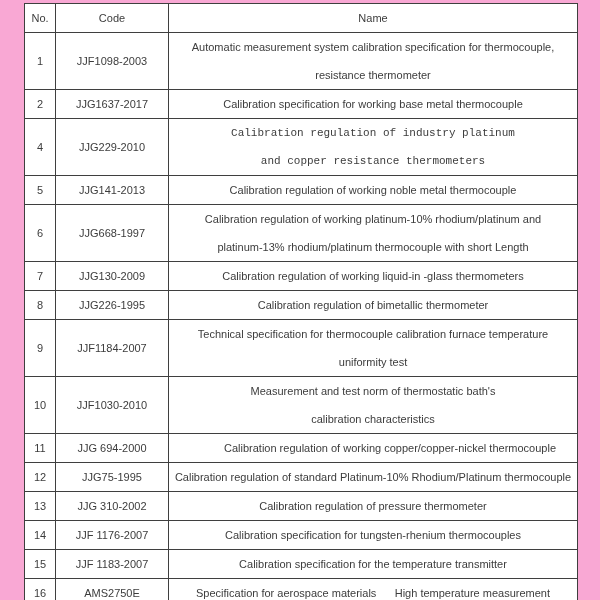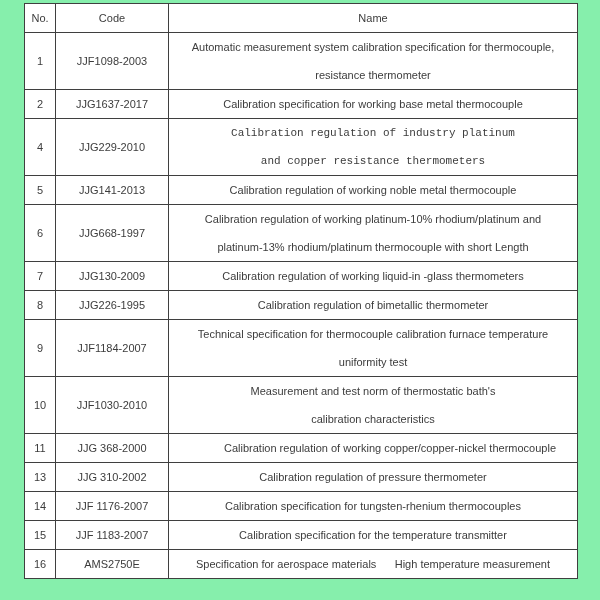--- a/index.html
+++ b/index.html
@@ -9,21 +9,21 @@
     width: 600px;
     height: 600px;
     font-family: "Liberation Sans", sans-serif;
     color: #3c3c3c;
     overflow: hidden;
   }
   .page {
     position: relative;
     width: 600px;
     height: 600px;
-    background: #86efac;
+    background: #f9a8d4;
   }
   table.standards {
     position: absolute;
     left: 24px;
     top: 3px;
     width: 553px;
     border-collapse: collapse;
     table-layout: fixed;
     font-size: 11px;
     color: #3c3c3c;
@@ -165,28 +165,37 @@
     <td class="name-cell" style="border-color: rgb(63, 63, 63);">
       <div class="name-lines">
               <div class="name-line">Measurement and test norm of thermostatic bath's</div>
               <div class="name-line">calibration characteristics</div>
             </div>
     </td>
   </tr>
 
   <tr class="row-single">
     <td class="no-cell" style="border-color: rgb(63, 63, 63);">11</td>
-    <td class="code-cell" style="border-color: rgb(63, 63, 63);">JJG 368-2000</td>
+    <td class="code-cell" style="border-color: rgb(63, 63, 63);">JJG 694-2000</td>
     <td class="name-cell" style="border-color: rgb(63, 63, 63); padding-left: 36px;">
       <div class="name-lines">
               <div class="name-line">Calibration regulation of working copper/copper-nickel thermocouple</div>
             </div>
     </td>
   </tr>
 
+  <tr class="row-single">
+    <td class="no-cell" style="border-color: rgb(63, 63, 63);">12</td>
+    <td class="code-cell" style="border-color: rgb(63, 63, 63);">JJG75-1995</td>
+    <td class="name-cell" style="border-color: rgb(63, 63, 63);">
+      <div class="name-lines">
+              <div class="name-line">Calibration regulation of standard Platinum-10% Rhodium/Platinum thermocouple</div>
+            </div>
+    </td>
+  </tr>
 
   <tr class="row-single">
     <td class="no-cell" style="border-color: rgb(63, 63, 63);">13</td>
     <td class="code-cell" style="border-color: rgb(63, 63, 63);">JJG 310-2002</td>
     <td class="name-cell" style="border-color: rgb(63, 63, 63);">
       <div class="name-lines">
               <div class="name-line">Calibration regulation of pressure thermometer</div>
             </div>
     </td>
   </tr>

